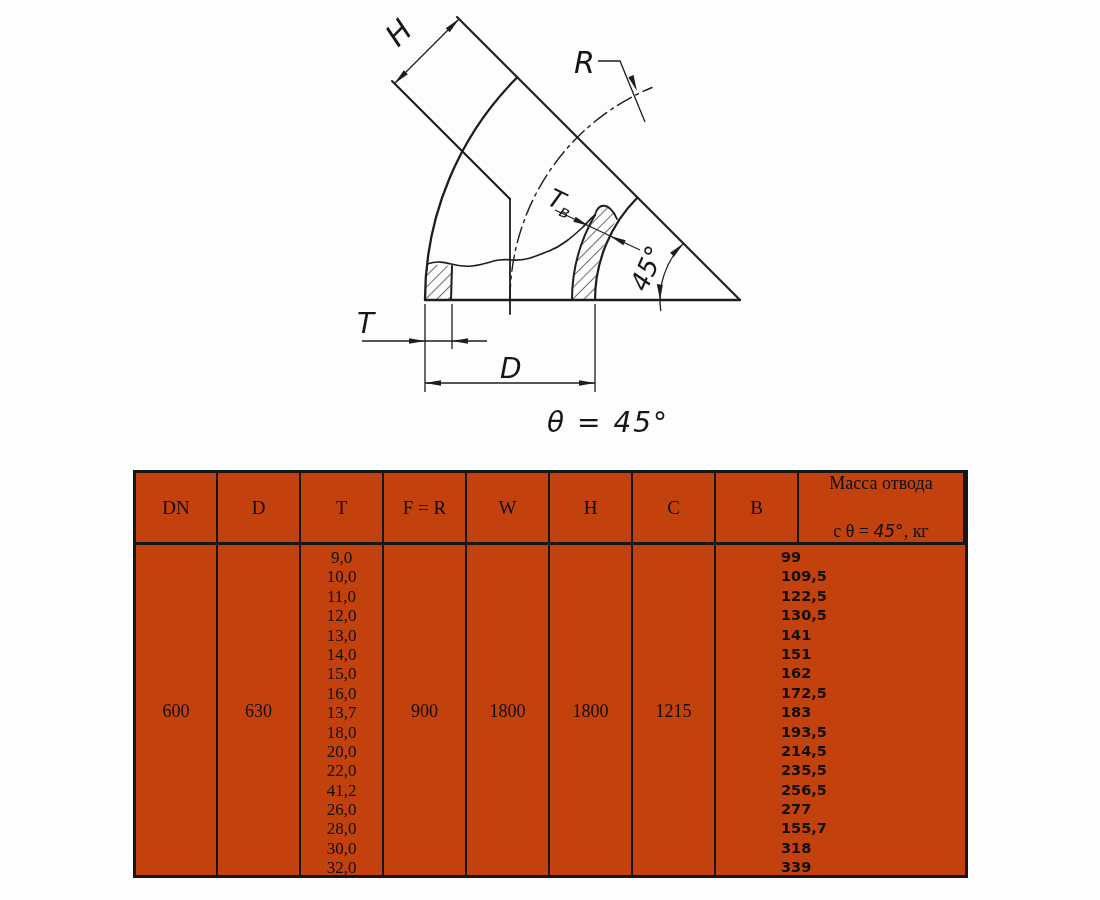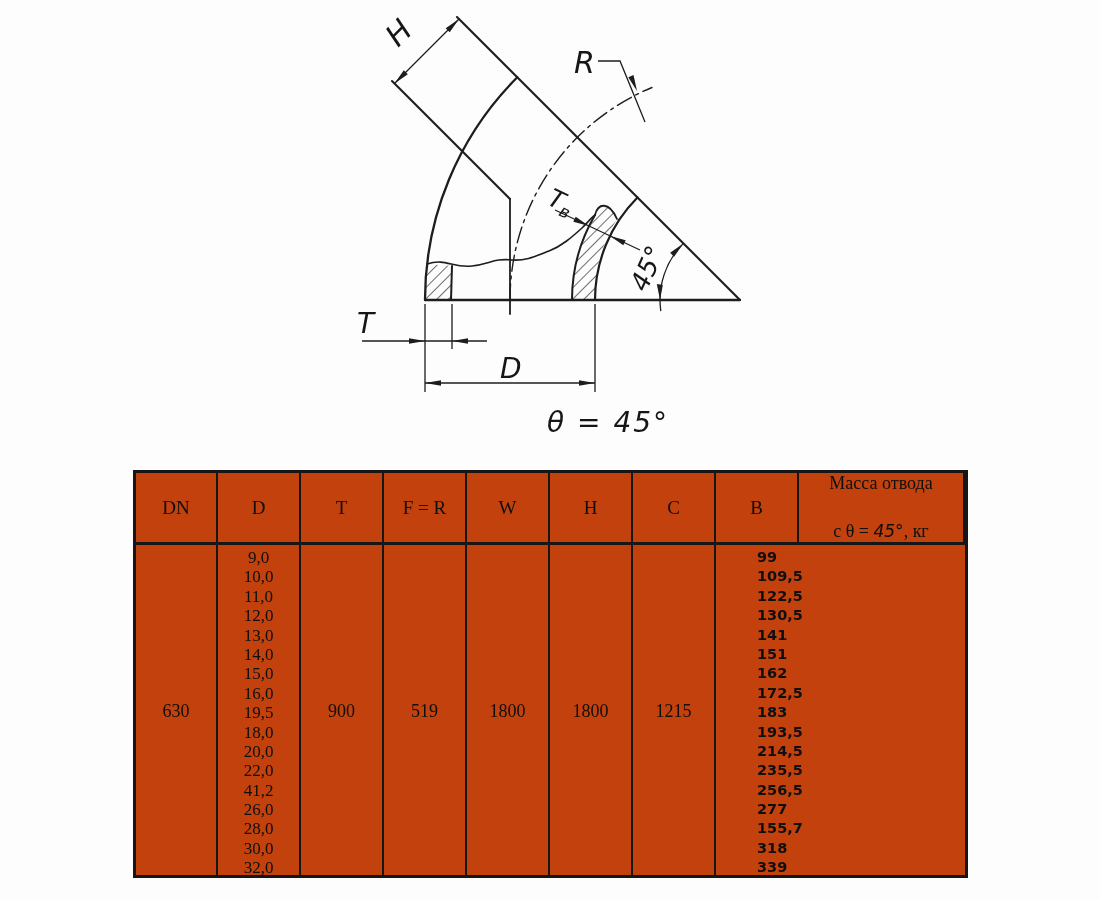--- a/index.html
+++ b/index.html
@@ -17,21 +17,21 @@
   .hcell:last-child,.bcell:last-child{border-right:none;}
   .hcell{border-bottom:3px solid #161616;display:flex;align-items:center;justify-content:center;
       font-size:19px;text-align:center;}
   .hcell.mass{flex-direction:column;line-height:21px;font-size:18px;justify-content:space-between;}
   .angle-it{font-family:"DejaVu Sans",sans-serif;font-style:italic;font-size:17px;}
   .bcell{display:flex;align-items:center;justify-content:center;font-size:18px;}
   .bcell.multi{display:block;padding-top:3px;}
   .bcell.multi .ln{height:19.4px;line-height:19.4px;font-size:17px;text-align:center;}
   .bcell.mass-col{display:block;padding-top:3px;}
   .bcell.mass-col .ln{height:19.4px;line-height:19.4px;font-size:14.5px;text-align:left;
-      padding-left:41px;font-family:"DejaVu Sans",sans-serif;font-weight:700;}
+      padding-left:65px;font-family:"DejaVu Sans",sans-serif;font-weight:700;}
 </style>
 </head>
 <body>
 
 <div id="page">
 
   <svg id="drawing" viewBox="0 0 1100 462" xmlns="http://www.w3.org/2000/svg">
     <defs>
       <pattern id="hatch" patternUnits="userSpaceOnUse" width="8" height="8" patternTransform="rotate(45)">
         <line x1="0" y1="0" x2="0" y2="8" stroke="#1d1d1d" stroke-width="1.3"></line>
@@ -100,42 +100,42 @@
     <div class="hcell">F = R</div>
     <div class="hcell">W</div>
     <div class="hcell">H</div>
     <div class="hcell">C</div>
     <div class="hcell">B</div>
     <div class="hcell mass">
       <span>Масса отвода</span>
       <span><span>с θ = </span><span class="angle-it">45°</span><span>, кг</span></span>
     </div>
 
+    <div class="bcell">600</div>
     <div class="bcell">630</div>
     <div class="bcell multi">
       <div class="ln">9,0</div>
       <div class="ln">10,0</div>
       <div class="ln">11,0</div>
       <div class="ln">12,0</div>
       <div class="ln">13,0</div>
       <div class="ln">14,0</div>
       <div class="ln">15,0</div>
       <div class="ln">16,0</div>
-      <div class="ln">19,5</div>
+      <div class="ln">13,7</div>
       <div class="ln">18,0</div>
       <div class="ln">20,0</div>
       <div class="ln">22,0</div>
       <div class="ln">41,2</div>
       <div class="ln">26,0</div>
       <div class="ln">28,0</div>
       <div class="ln">30,0</div>
       <div class="ln">32,0</div>
     </div>
     <div class="bcell">900</div>
-    <div class="bcell">519</div>
     <div class="bcell">1800</div>
     <div class="bcell">1800</div>
     <div class="bcell">1215</div>
     <div class="bcell mass-col">
       <div class="ln">99</div>
       <div class="ln">109,5</div>
       <div class="ln">122,5</div>
       <div class="ln">130,5</div>
       <div class="ln">141</div>
       <div class="ln">151</div>

